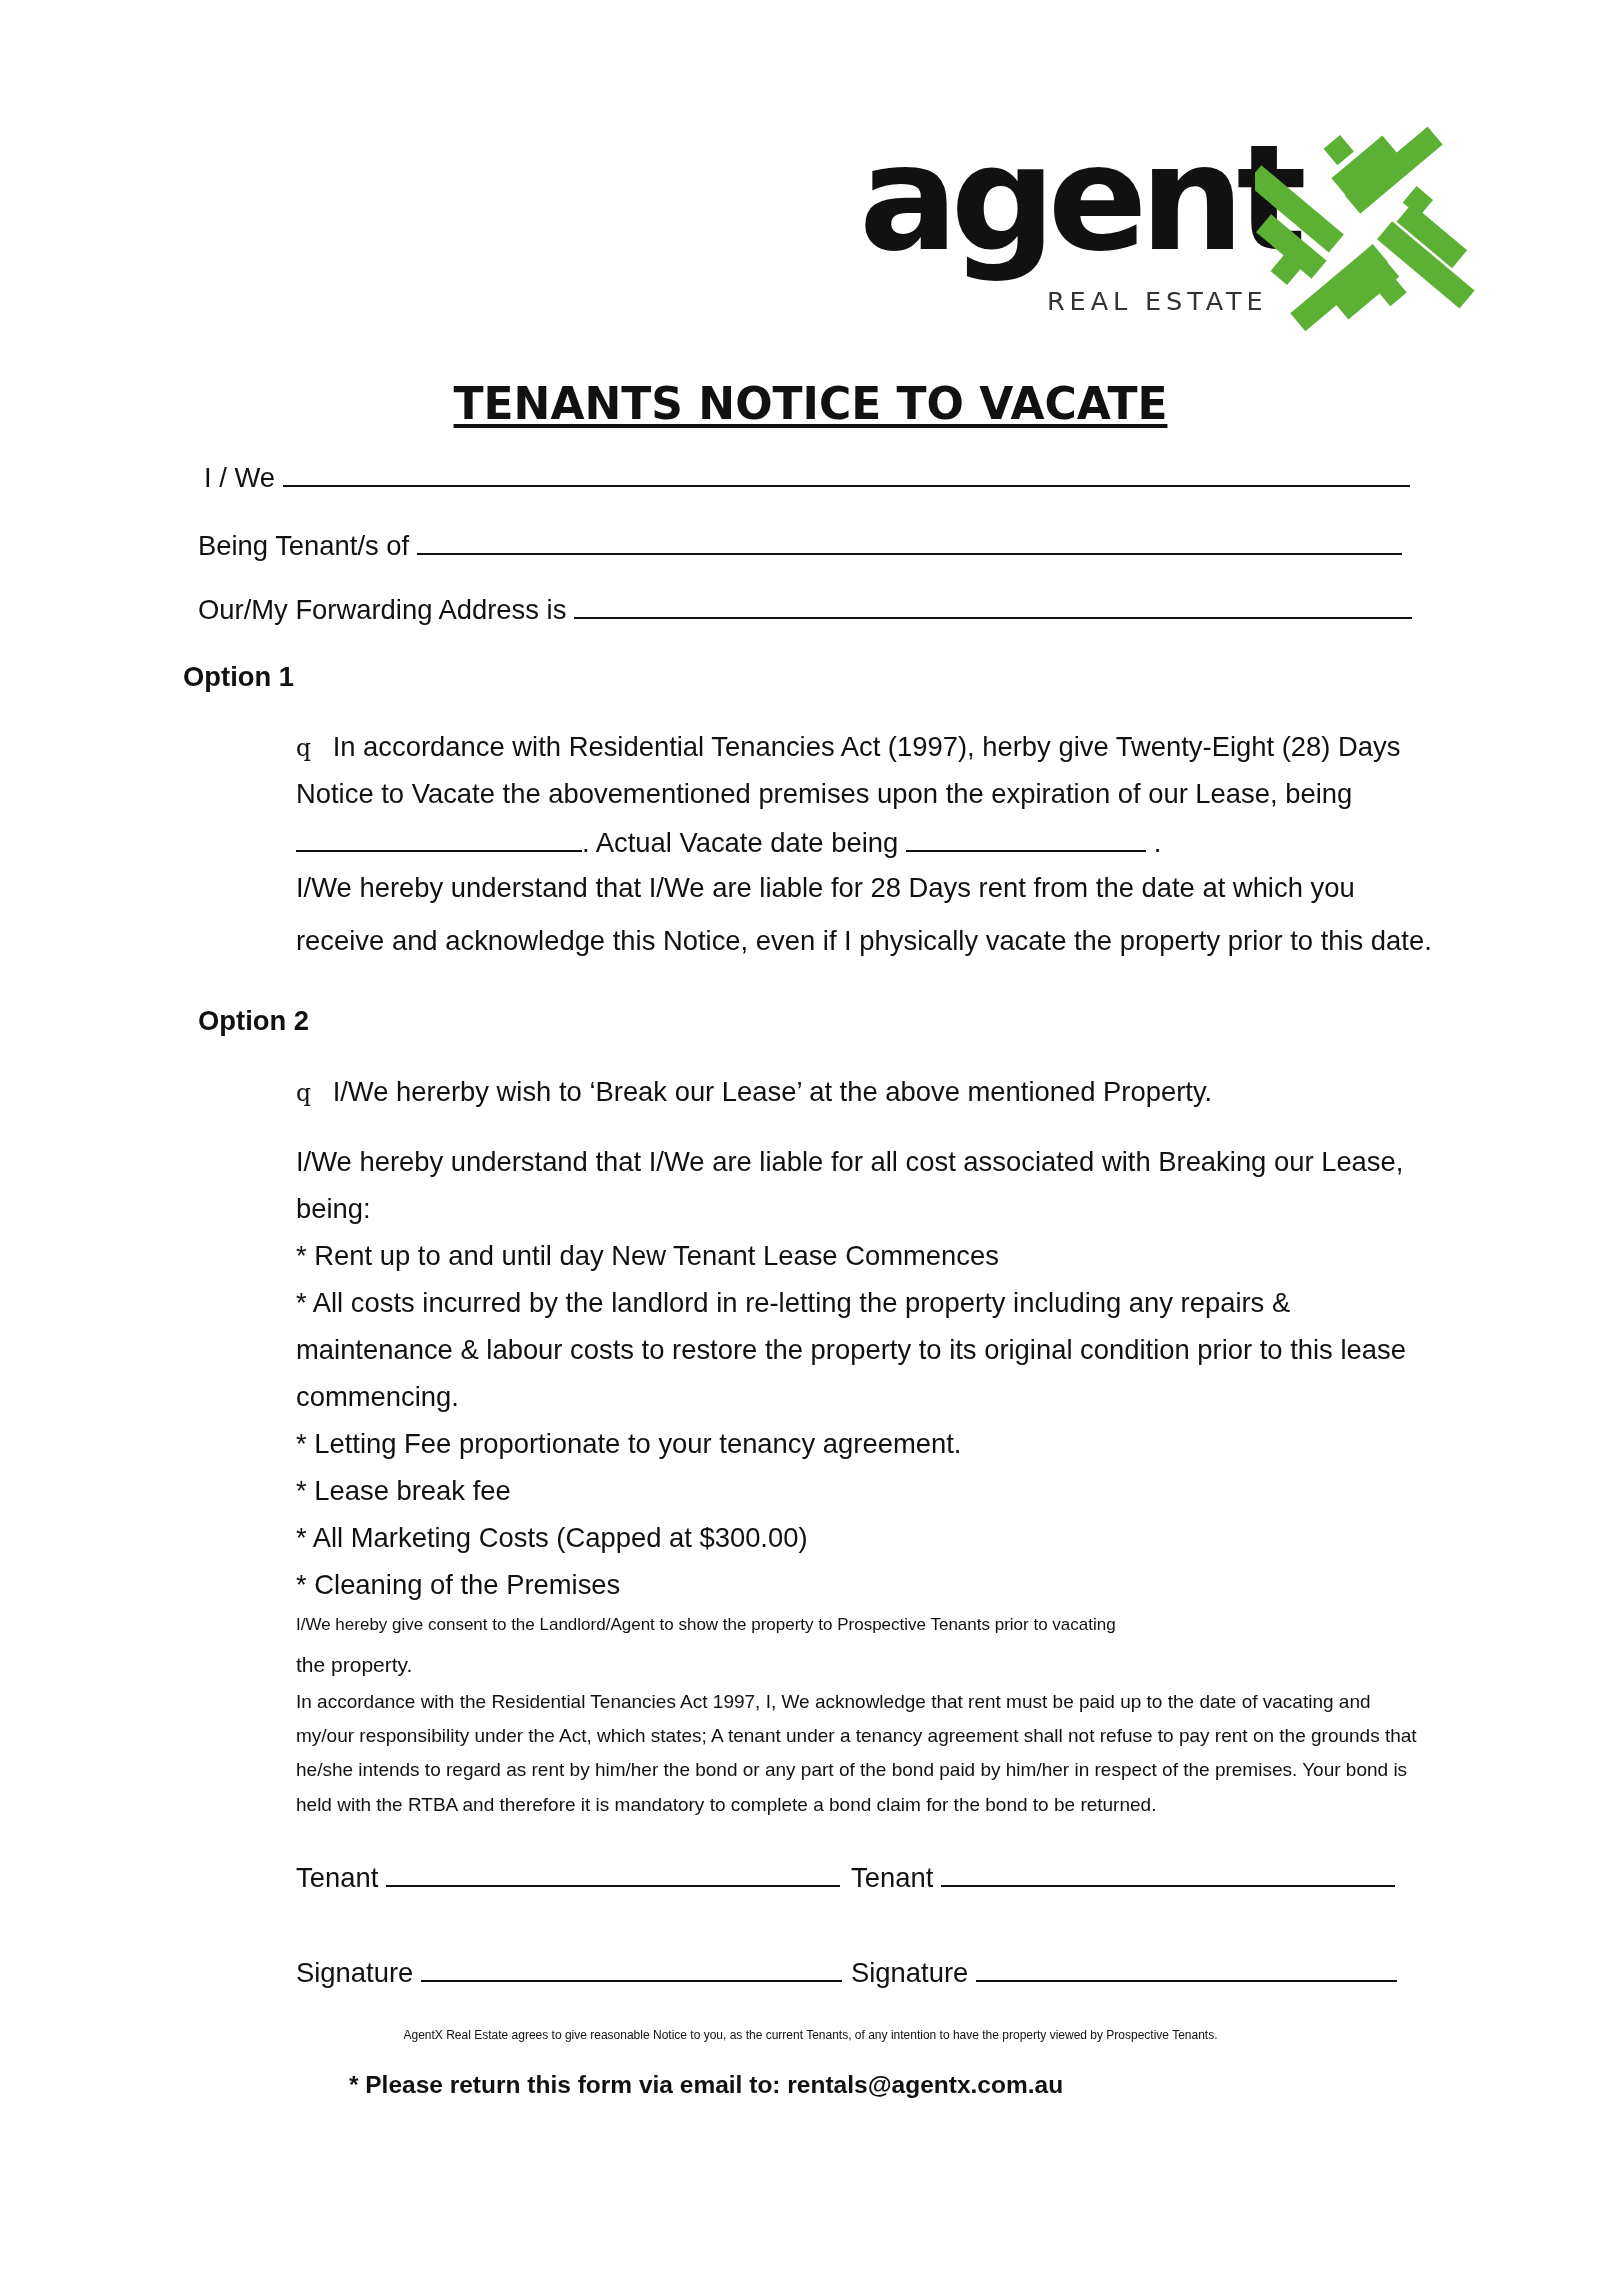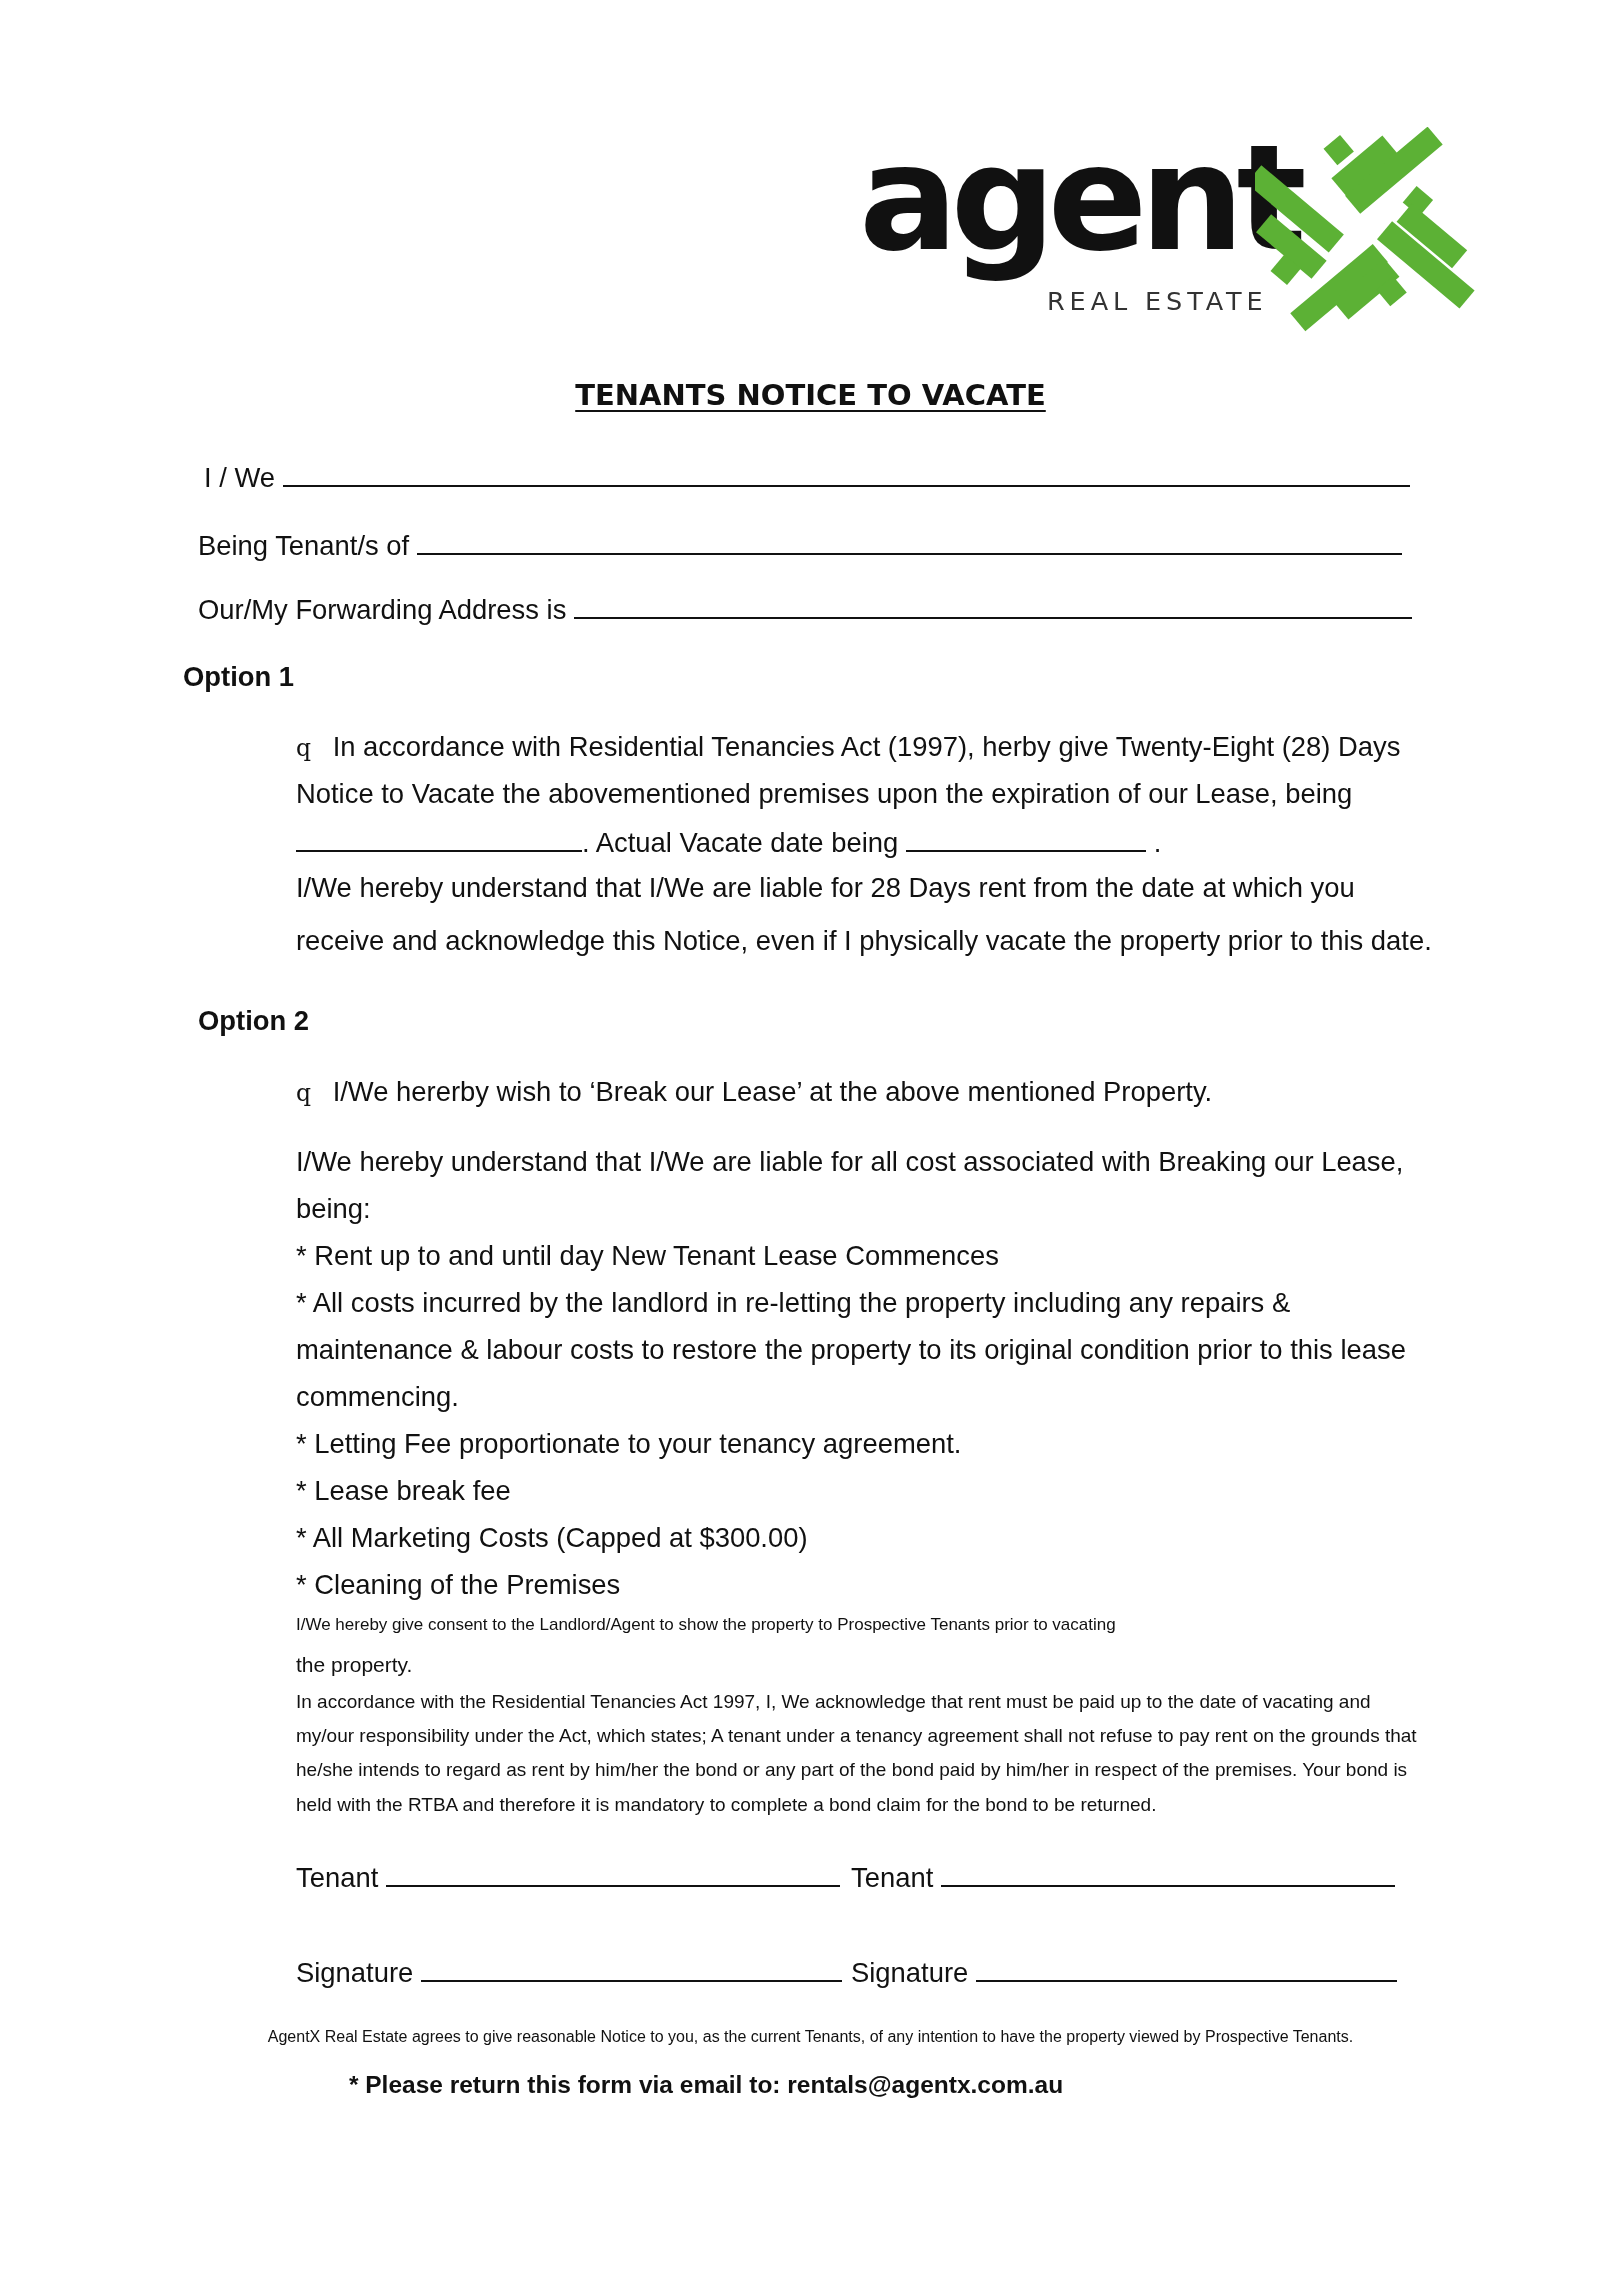--- a/index.html
+++ b/index.html
@@ -8,29 +8,29 @@
   .abs { position: absolute; white-space: nowrap; }
 
   
   .logo-word { position: absolute; left: 859px; top: 125px; font-family: "DejaVu Sans", sans-serif;
                font-weight: bold; font-size: 147px; letter-spacing: -7.8px; line-height: 147px; color: #111; }
   .logo-sub { position: absolute; left: 1047px; top: 286px; font-family: "DejaVu Sans", sans-serif;
               font-size: 25.5px; letter-spacing: 4.9px; color: #333; }
   .logo-x { position: absolute; left: 1255px; top: 127px; width: 235px; height: 216px; }
 
   .title { position: absolute; left: 0; width: 1621px; top: 378px; text-align: center;
-           font-family: "DejaVu Sans", sans-serif; font-weight: bold; font-size: 29px;
+           font-family: "DejaVu Sans", sans-serif; font-weight: bold; font-size: 44px;
            text-decoration: underline; text-underline-offset: 4.9px; }
 
   .t28 { font-size: 27.4px; line-height: 33px; }
   .blank { display: inline-block; border-bottom: 2px solid #111; height: 25.5px; vertical-align: baseline; }
   .bold { font-weight: bold; }
   .checkbox-glyph { font-family: "DejaVu Serif", serif; font-size: 23.5px; margin-right: 21.6px; }
   .small { font-size: 19px; line-height: 23.5px; }
-  .tiny { font-size: 16px; }
+  .tiny { font-size: 12px; }
   .field-row { display: flex; align-items: baseline; }
 </style>
 </head>
 <body>
 
 <div>
   <div class="logo-word">agent</div>
   <div class="logo-sub">REAL ESTATE</div>
   <svg class="logo-x" viewBox="0 0 240 220">
     <g fill="#5cb135">

